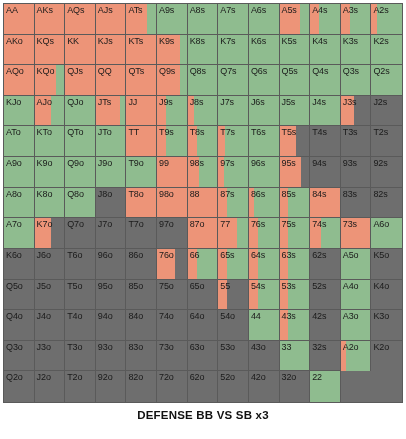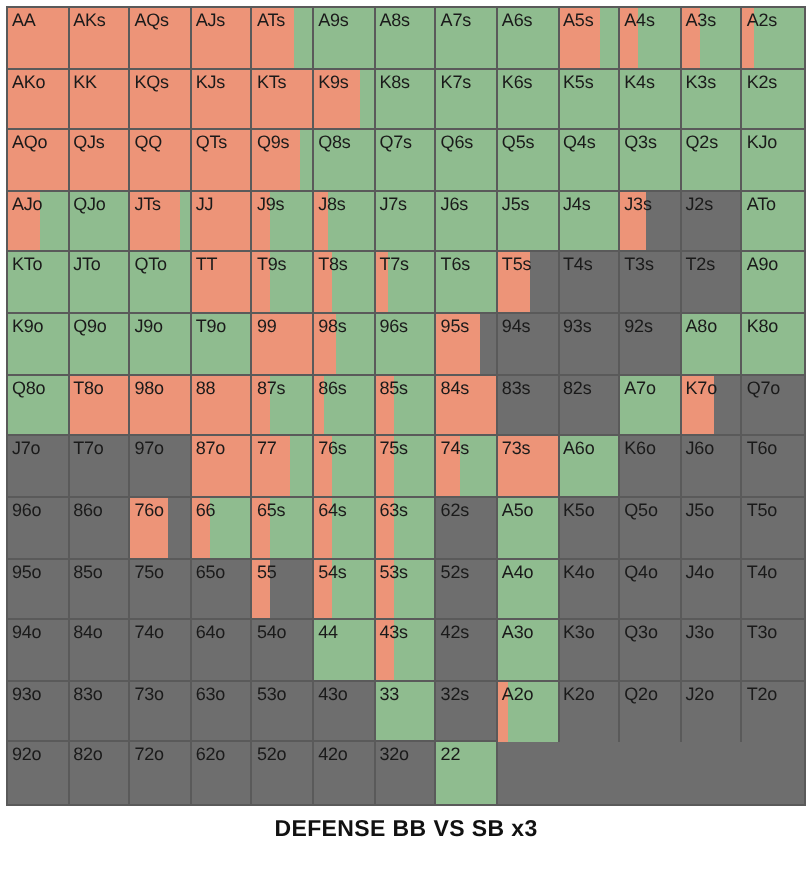--- a/index.html
+++ b/index.html
@@ -175,27 +175,27 @@
         <div class="cell">
           <div class="fills">
             <div class="seg-raise" style="flex: 1 0 0px; background: rgb(237, 148, 120);"></div>
           </div>
           <span class="cell-label">AKo</span>
         </div>
         <div class="cell">
           <div class="fills">
             <div class="seg-raise" style="flex: 1 0 0px; background: rgb(237, 148, 120);"></div>
           </div>
+          <span class="cell-label">KQs</span>
+        </div>
+        <div class="cell">
+          <div class="fills">
+            <div class="seg-raise" style="flex: 1 0 0px; background: rgb(237, 148, 120);"></div>
+          </div>
           <span class="cell-label">KK</span>
-        </div>
-        <div class="cell">
-          <div class="fills">
-            <div class="seg-raise" style="flex: 1 0 0px; background: rgb(237, 148, 120);"></div>
-          </div>
-          <span class="cell-label">KQs</span>
         </div>
         <div class="cell">
           <div class="fills">
             <div class="seg-raise" style="flex: 1 0 0px; background: rgb(237, 148, 120);"></div>
           </div>
           <span class="cell-label">KJs</span>
         </div>
         <div class="cell">
           <div class="fills">
             <div class="seg-raise" style="flex: 1 0 0px; background: rgb(237, 148, 120);"></div>
@@ -252,20 +252,27 @@
           <span class="cell-label">K2s</span>
         </div>
         <div class="cell">
           <div class="fills">
             <div class="seg-raise" style="flex: 1 0 0px; background: rgb(237, 148, 120);"></div>
           </div>
           <span class="cell-label">AQo</span>
         </div>
         <div class="cell">
           <div class="fills">
+            <div class="seg-raise" style="flex: 0.72 0 0px; background: rgb(237, 148, 120);"></div>
+            <div class="seg-call" style="flex: 0.28 0 0px; background: rgb(143, 188, 143);"></div>
+          </div>
+          <span class="cell-label">KQo</span>
+        </div>
+        <div class="cell">
+          <div class="fills">
             <div class="seg-raise" style="flex: 1 0 0px; background: rgb(237, 148, 120);"></div>
           </div>
           <span class="cell-label">QJs</span>
         </div>
         <div class="cell">
           <div class="fills">
             <div class="seg-raise" style="flex: 1 0 0px; background: rgb(237, 148, 120);"></div>
           </div>
           <span class="cell-label">QQ</span>
         </div>
@@ -416,27 +423,27 @@
         <div class="cell">
           <div class="fills">
             <div class="seg-call" style="flex: 1 0 0px; background: rgb(143, 188, 143);"></div>
           </div>
           <span class="cell-label">KTo</span>
         </div>
         <div class="cell">
           <div class="fills">
             <div class="seg-call" style="flex: 1 0 0px; background: rgb(143, 188, 143);"></div>
           </div>
+          <span class="cell-label">QTo</span>
+        </div>
+        <div class="cell">
+          <div class="fills">
+            <div class="seg-call" style="flex: 1 0 0px; background: rgb(143, 188, 143);"></div>
+          </div>
           <span class="cell-label">JTo</span>
-        </div>
-        <div class="cell">
-          <div class="fills">
-            <div class="seg-call" style="flex: 1 0 0px; background: rgb(143, 188, 143);"></div>
-          </div>
-          <span class="cell-label">QTo</span>
         </div>
         <div class="cell">
           <div class="fills">
             <div class="seg-raise" style="flex: 1 0 0px; background: rgb(237, 148, 120);"></div>
           </div>
           <span class="cell-label">TT</span>
         </div>
         <div class="cell">
           <div class="fills">
             <div class="seg-raise" style="flex: 0.3 0 0px; background: rgb(237, 148, 120);"></div>
@@ -527,20 +534,27 @@
         </div>
         <div class="cell">
           <div class="fills">
             <div class="seg-raise" style="flex: 0.38 0 0px; background: rgb(237, 148, 120);"></div>
             <div class="seg-call" style="flex: 0.62 0 0px; background: rgb(143, 188, 143);"></div>
           </div>
           <span class="cell-label">98s</span>
         </div>
         <div class="cell">
           <div class="fills">
+            <div class="seg-raise" style="flex: 0.18 0 0px; background: rgb(237, 148, 120);"></div>
+            <div class="seg-call" style="flex: 0.82 0 0px; background: rgb(143, 188, 143);"></div>
+          </div>
+          <span class="cell-label">97s</span>
+        </div>
+        <div class="cell">
+          <div class="fills">
             <div class="seg-call" style="flex: 1 0 0px; background: rgb(143, 188, 143);"></div>
           </div>
           <span class="cell-label">96s</span>
         </div>
         <div class="cell">
           <div class="fills">
             <div class="seg-raise" style="flex: 0.72 0 0px; background: rgb(237, 148, 120);"></div>
             <div class="seg-fold" style="flex: 0.28 0 0px; background: rgb(110, 110, 110);"></div>
           </div>
           <span class="cell-label">95s</span>
@@ -573,20 +587,26 @@
           <div class="fills">
             <div class="seg-call" style="flex: 1 0 0px; background: rgb(143, 188, 143);"></div>
           </div>
           <span class="cell-label">K8o</span>
         </div>
         <div class="cell">
           <div class="fills">
             <div class="seg-call" style="flex: 1 0 0px; background: rgb(143, 188, 143);"></div>
           </div>
           <span class="cell-label">Q8o</span>
+        </div>
+        <div class="cell">
+          <div class="fills">
+            <div class="seg-fold" style="flex: 1 0 0px; background: rgb(110, 110, 110);"></div>
+          </div>
+          <span class="cell-label">J8o</span>
         </div>
         <div class="cell">
           <div class="fills">
             <div class="seg-raise" style="flex: 1 0 0px; background: rgb(237, 148, 120);"></div>
           </div>
           <span class="cell-label">T8o</span>
         </div>
         <div class="cell">
           <div class="fills">
             <div class="seg-raise" style="flex: 1 0 0px; background: rgb(237, 148, 120);"></div>

